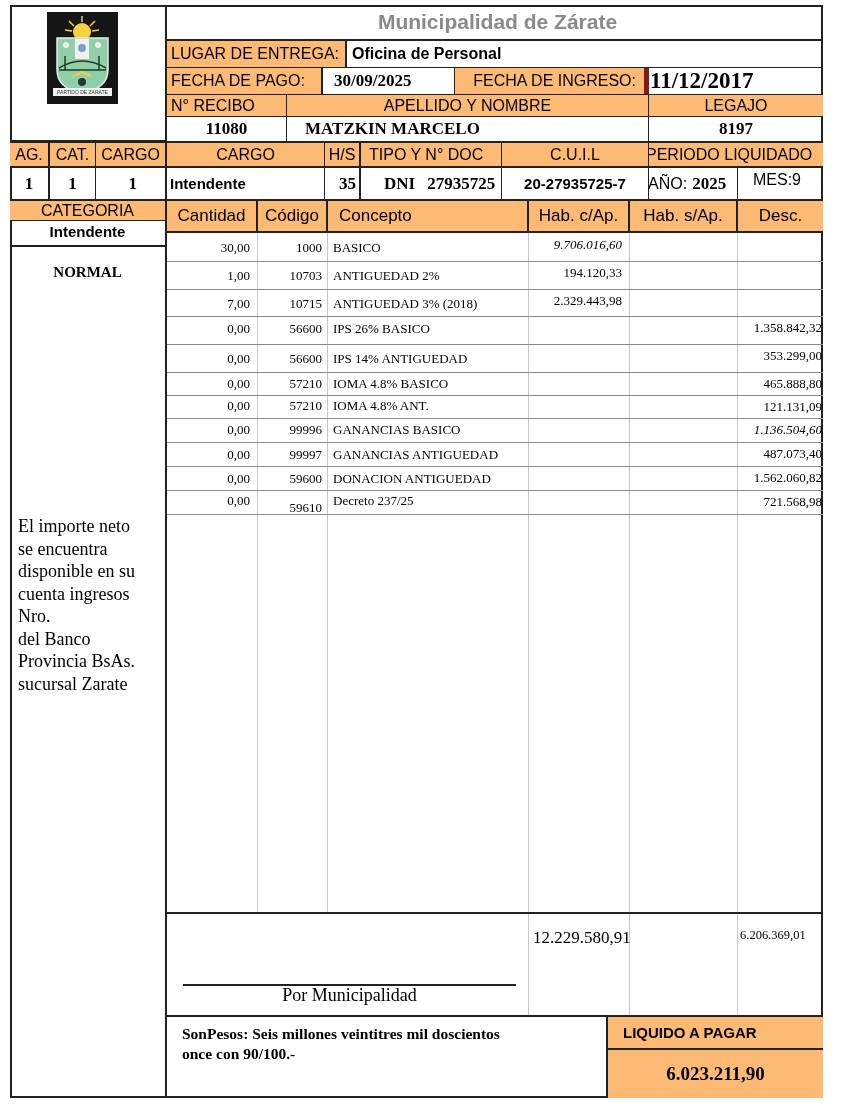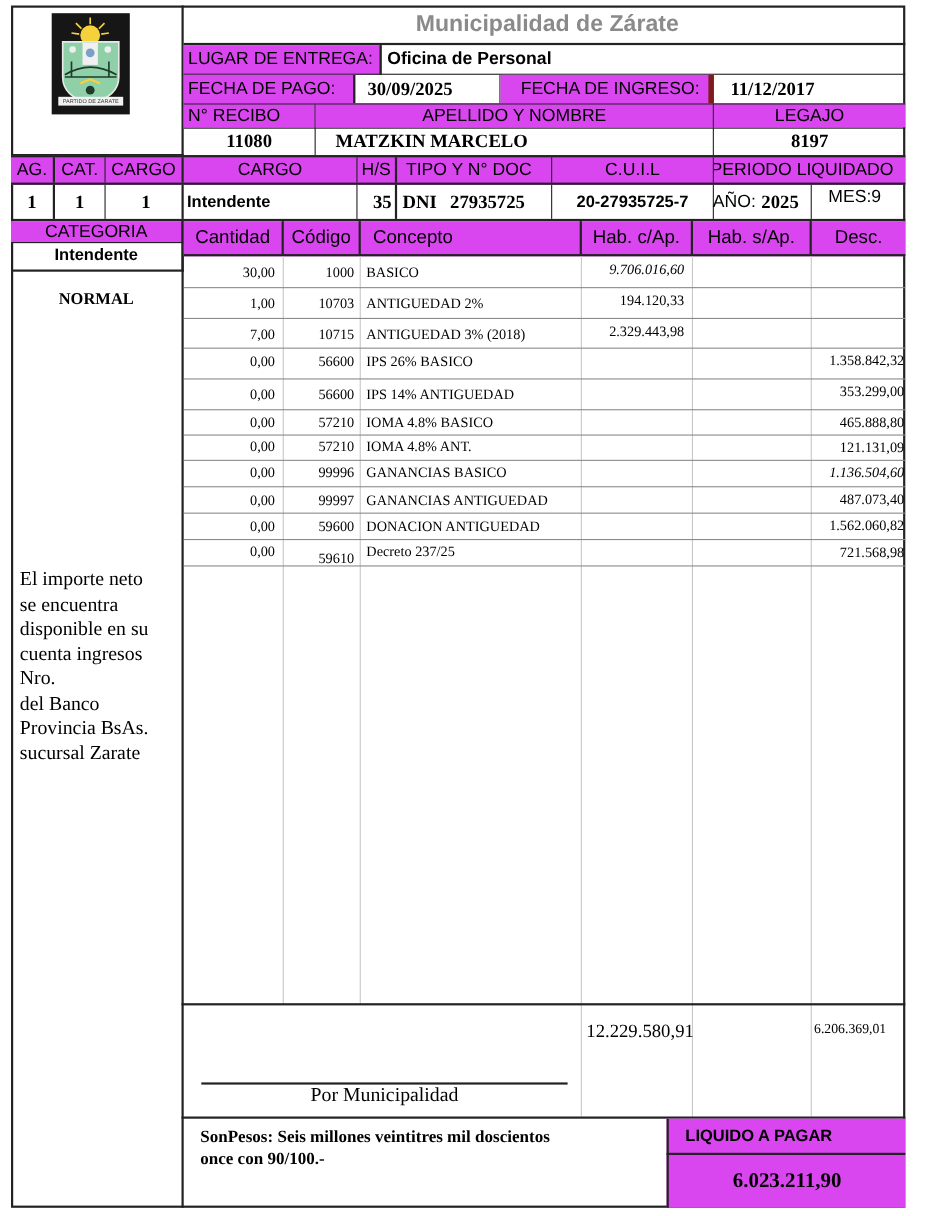--- a/index.html
+++ b/index.html
@@ -1,18 +1,18 @@
 <!DOCTYPE html>
 <html><head>
 <meta charset="utf-8">
 <style>
   html,body{margin:0;padding:0;background:#fff;}
   body{width:854px;height:1105px;position:relative;overflow:hidden;font-family:"Liberation Sans",sans-serif;color:#000;}
   .abs{position:absolute;box-sizing:border-box;}
-  .g{background:#d946ef;}
+  .g{background:#fdba74;}
   .serif{font-family:"Liberation Serif",serif;}
   .hd{font-size:16px;display:flex;align-items:center;}
   .c{justify-content:center;}
   .r{justify-content:flex-end;}
   .b{font-weight:bold;}
   .vl{position:absolute;width:1px;background:#c8c8c8;}
   .hl{position:absolute;height:1px;background:#8a8a8a;}
   .cell{position:absolute;font-family:"Liberation Serif",serif;font-size:13px;white-space:nowrap;}
 </style>
 </head>
@@ -50,21 +50,21 @@
 </div>
 
 <div class="abs hd c b" style="left:167px;top:5px;width:656px;height:36px;font-size:21px;color:#8a8a8a;border-bottom:2px solid #222;padding-left:5px;">Municipalidad de Zárate</div>
 
 <div class="abs g hd" style="left:167px;top:41px;width:180px;height:27px;padding-left:4px;border-bottom:1px solid #222;border-right:2px solid #222;">LUGAR DE ENTREGA:</div>
 <div class="abs hd b" style="left:347px;top:41px;width:476px;height:27px;padding-left:5px;border-bottom:1px solid #222;">Oficina de Personal</div>
 
 <div class="abs g hd" style="left:167px;top:68px;width:156px;height:26px;padding-left:4px;border-right:2px solid #222;">FECHA DE PAGO:</div>
 <div class="abs hd serif b" style="left:323px;top:68px;width:132px;height:26px;padding-left:11px;font-size:17px;border-right:1px solid #222;">30/09/2025</div>
 <div class="abs g hd r" style="left:455px;top:68px;width:194px;height:26px;padding-right:8px;border-right:5px solid #7f1d1d;">FECHA DE INGRESO:</div>
-<div class="abs hd serif b" style="left:649px;top:68px;width:174px;height:26px;padding-left:15px;font-size:17px;">11/12/2017</div>
+<div class="abs hd serif b" style="left:649px;top:68px;width:174px;height:26px;padding-left:1px;font-size:23px;">11/12/2017</div>
 
 <div class="abs g hd" style="left:167px;top:94px;width:120px;height:22px;padding-left:4px;border-top:1px solid #222;border-right:1px solid #222;">N° RECIBO</div>
 <div class="abs g hd c" style="left:287px;top:94px;width:362px;height:22px;border-top:1px solid #222;border-right:1px solid #222;">APELLIDO Y NOMBRE</div>
 <div class="abs g hd c" style="left:649px;top:94px;width:174px;height:22px;border-top:1px solid #222;">LEGAJO</div>
 
 <div class="abs hd c serif b" style="left:167px;top:116px;width:120px;height:25px;font-size:17px;border-top:1px solid #222;border-right:1px solid #222;">11080</div>
 <div class="abs hd serif b" style="left:287px;top:116px;width:362px;height:25px;padding-left:18px;font-size:17px;border-top:1px solid #222;border-right:1px solid #222;">MATZKIN MARCELO</div>
 <div class="abs hd c serif b" style="left:649px;top:116px;width:174px;height:25px;font-size:17px;border-top:1px solid #222;">8197</div>
 
 <div class="abs g" style="left:10px;top:141px;width:813px;height:27px;border-top:2px solid #222;border-bottom:2px solid #222;"></div>
@@ -75,21 +75,21 @@
 <div class="abs hd c" style="left:325px;top:143px;width:36px;height:23px;border-right:2px solid #222;">H/S</div>
 <div class="abs hd" style="left:361px;top:143px;width:141px;height:23px;padding-left:8px;border-right:1px solid #222;">TIPO Y N° DOC</div>
 <div class="abs hd c" style="left:502px;top:143px;width:147px;height:23px;border-right:1px solid #222;">C.U.I.L</div>
 <div class="abs hd" style="left:649px;top:143px;width:174px;height:23px;overflow:hidden;white-space:nowrap;text-indent:-3px;">PERIODO LIQUIDADO</div>
 
 <div class="abs hd c serif b" style="left:10px;top:168px;width:40px;height:31px;font-size:17px;border-right:2px solid #222;">1</div>
 <div class="abs hd c serif b" style="left:50px;top:168px;width:46px;height:31px;font-size:17px;border-right:1px solid #222;">1</div>
 <div class="abs hd r serif b" style="left:96px;top:168px;width:71px;height:31px;font-size:17px;padding-right:28px;border-right:2px solid #222;">1</div>
 <div class="abs hd b" style="left:167px;top:168px;width:158px;height:31px;padding-left:3px;font-size:15px;border-right:1px solid #222;">Intendente</div>
 <div class="abs hd r serif b" style="left:325px;top:168px;width:36px;height:31px;padding-right:3px;font-size:17px;border-right:2px solid #222;">35</div>
-<div class="abs hd serif b" style="left:361px;top:168px;width:141px;height:31px;padding-left:5px;font-size:17px;border-right:1px solid #222;white-space:pre;">
+<div class="abs hd serif b" style="left:361px;top:168px;width:141px;height:31px;padding-left:23px;font-size:17px;border-right:1px solid #222;white-space:pre;">
   <span>DNI</span><span style="display:inline-block;width:12px"></span><span>27935725</span>
 </div>
 <div class="abs hd c b" style="left:502px;top:168px;width:147px;height:31px;font-size:15px;border-right:1px solid #222;">20-27935725-7</div>
 <div class="abs hd" style="left:649px;top:168px;width:89px;height:31px;border-right:1px solid #222;">
   <span style="margin-left:-1px;">AÑO:</span>
   <span class="serif b" style="font-size:17px;margin-left:5px;">2025</span>
 </div>
 <div class="abs hd" style="left:738px;top:168px;width:85px;height:31px;padding-left:15px;align-items:flex-start;padding-top:3px;">MES:9</div>
 
 <div class="abs" style="left:10px;top:199px;width:813px;height:2px;background:#222;"></div>

